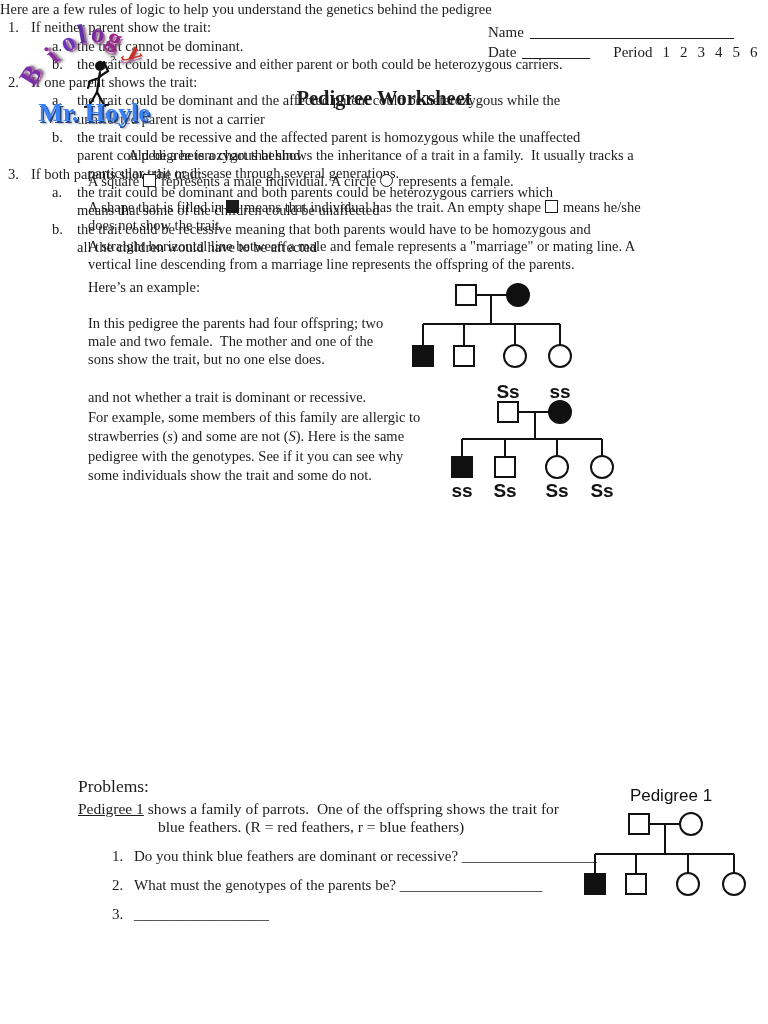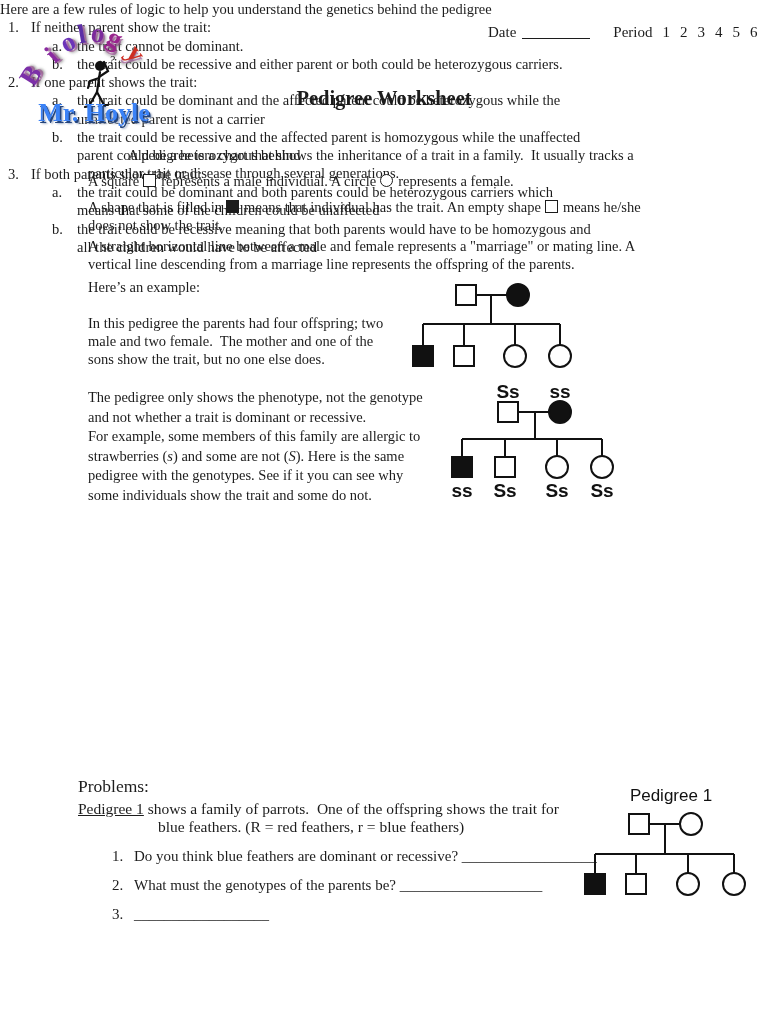--- a/index.html
+++ b/index.html
@@ -103,20 +103,21 @@
         <polyline points="23,38 15,52 11,53"></polyline>
         <polyline points="23,38 30,51 34,51"></polyline>
       </g>
       <circle cx="26" cy="12" r="5" fill="#111"></circle>
       <text x="35" y="10" font-size="12" font-style="italic" font-family="Liberation Serif, serif" fill="#111">?</text>
     </svg>
     <div class="teacher-name">Mr. Hoyle</div>
   </div>
 
   <div class="abs hdr">
+    <div class="hdr-row"><span>Name</span><span class="uline name-blank"></span></div>
     <div class="hdr-row"><span>Date</span><span class="uline date-blank"></span><span class="period-label">Period</span><span class="pnum">1</span><span class="pnum">2</span><span class="pnum">3</span><span class="pnum">4</span><span class="pnum">5</span><span class="pnum">6</span></div>
   </div>
 
   <div class="abs page-title">Pedigree Worksheet</div>
 
   <div id="intro" class="abs body-text pre">A pedigree is a chart that shows the inheritance of a trait in a family.  It usually tracks a
 particular trait or disease through several generations.</div>
 
   <div id="symbols-line" class="abs body-text"><span>A square</span><span class="sym"></span><span>represents a male individual.  A circle</span><span class="sym circle"></span><span>represents a female.</span></div>
 
@@ -164,21 +165,20 @@
       <text x="22" y="119" text-anchor="middle" class="geno-label">ss</text>
       <rect x="55" y="79" width="20" height="20" fill="#fff" stroke="#111" stroke-width="2"></rect>
       <text x="65" y="119" text-anchor="middle" class="geno-label">Ss</text>
       <circle cx="117" cy="89" r="11" fill="#fff" stroke="#111" stroke-width="2"></circle>
       <text x="117" y="119" text-anchor="middle" class="geno-label">Ss</text>
       <circle cx="162" cy="89" r="11" fill="#fff" stroke="#111" stroke-width="2"></circle>
       <text x="162" y="119" text-anchor="middle" class="geno-label">Ss</text>
     </svg>
 
   <div id="example2-text" class="abs body-text">
-    <div>The pedigree only shows the phenotype, not the genotype</div>
     <div>and not whether a trait is dominant or recessive.</div>
     <div>For example, some members of this family are allergic to</div>
     <div><span>strawberries (</span><span class="it">s</span><span>) and some are not (</span><span class="it">S</span><span>).  Here is the same</span></div>
     <div>pedigree with the genotypes.  See if it you can see why</div>
     <div>some individuals show the trait and some do not.</div>
   </div>
 
   <div id="rules">
     <div>Here are a few rules of logic to help you understand the genetics behind the pedigree</div>
 

